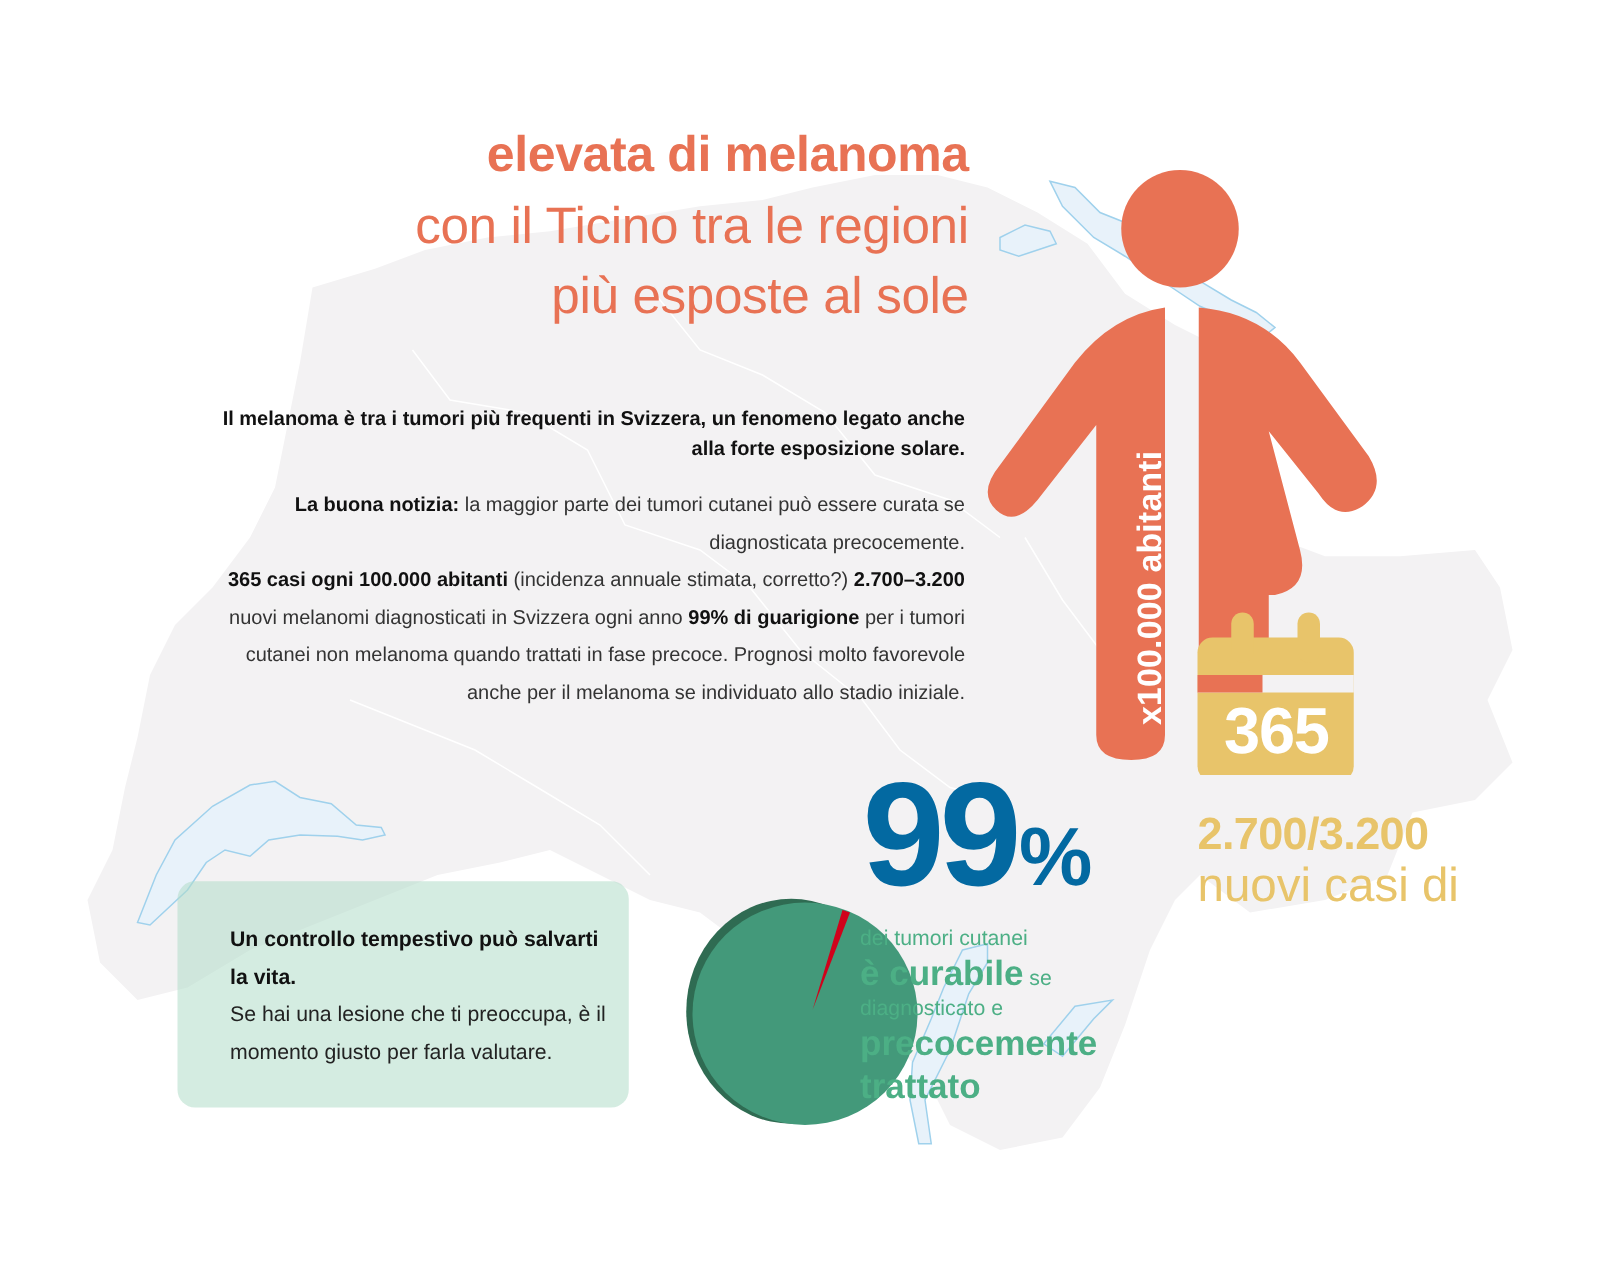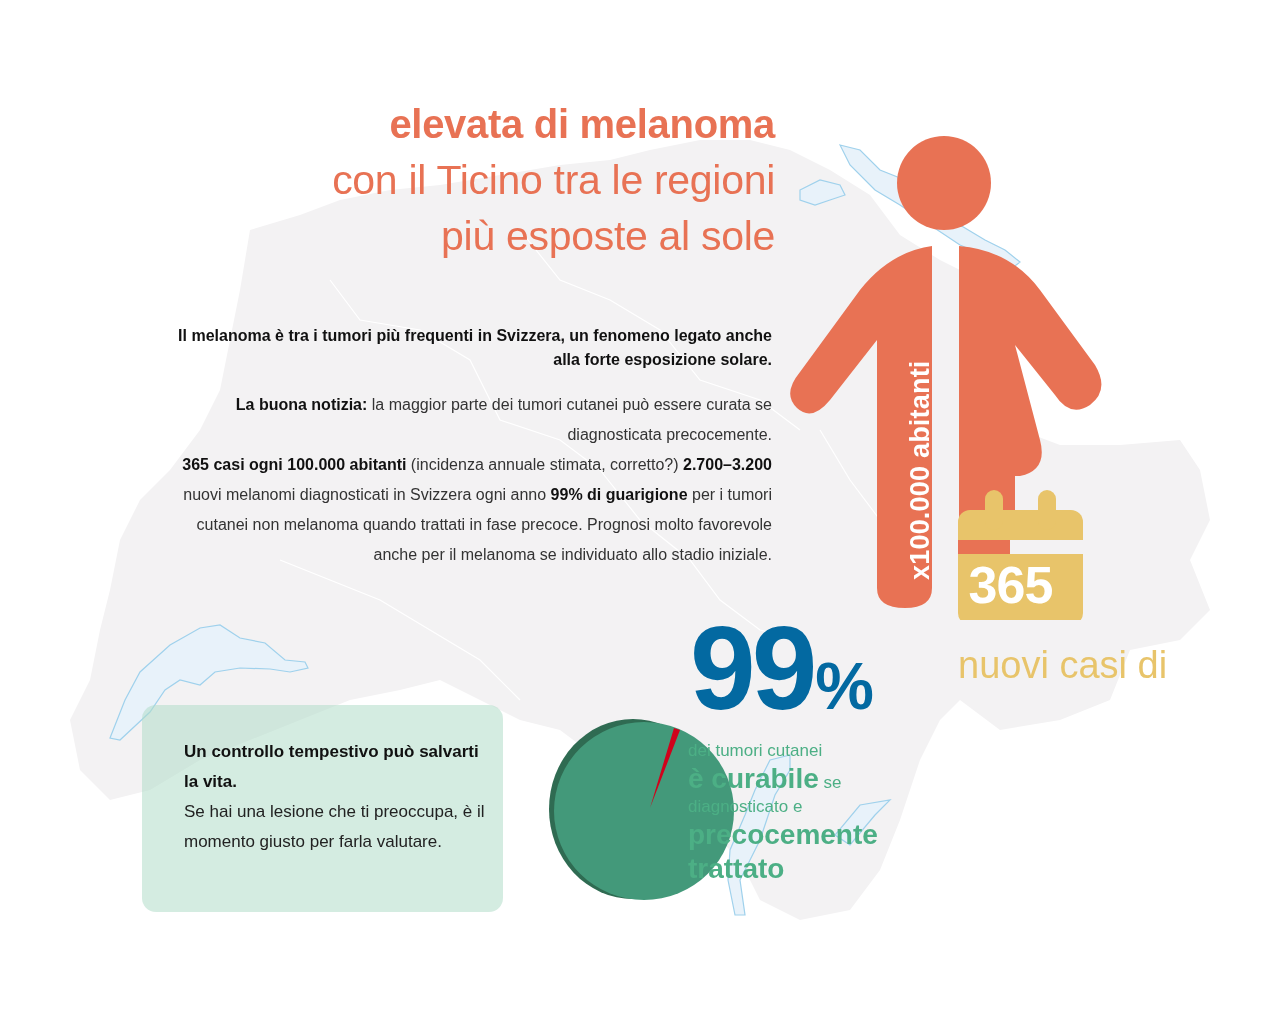--- a/index.html
+++ b/index.html
@@ -17,37 +17,37 @@
   .intro p { font-size: 16px; line-height: 30px; color: #333; }
   .intro b { color: #111; }
 
   .person { position: absolute; left: 785px; top: 120px; width: 340px; height: 500px; z-index: 2; }
   .leg-label {
     position: absolute; left: 905px; top: 580px;
     transform-origin: left top; transform: rotate(-90deg);
     color: #ffffff; font-weight: 700; font-size: 27px; letter-spacing: 0.2px;
     white-space: nowrap; z-index: 3;
   }
-  .cal-number { position: absolute; left: 958px; top: 553px; width: 105px; text-align: center; color: #ffffff; font-weight: 700; font-size: 52px; line-height: 64px; z-index: 4; letter-spacing: -1px; }
+  .cal-number { position: absolute; left: 958px; top: 553px; width: 105px; text-align: right; color: #ffffff; font-weight: 700; font-size: 52px; line-height: 64px; z-index: 4; letter-spacing: -1px; }
 
   .stat-green { position: absolute; left: 690px; top: 608px; z-index: 3; color: #0369a1; }
   .big99 { font-size: 118px; font-weight: 700; letter-spacing: -4px; line-height: 120px; display: inline-block; }
   .pct { font-size: 66px; font-weight: 700; display: inline-block; vertical-align: 0px; margin-left: 2px; }
 
   .green-desc { position: absolute; right: 352px; top: 740px; width: 240px; text-align: left; color: #4caf85; z-index: 3; }
   .green-desc .small { font-size: 17px; line-height: 22px; }
   .green-desc .strong { font-size: 28px; font-weight: 700; line-height: 34px; }
 
   .yellow-block { position: absolute; left: 958px; top: 645px; color: #e8c46a; z-index: 3; }
   .yellow-big { font-size: 36px; font-weight: 700; line-height: 44px; letter-spacing: -0.5px; }
   .yellow-light { font-size: 38px; line-height: 40px; font-weight: 400; }
 
   .pie { position: absolute; left: 548px; top: 718px; width: 190px; height: 182px; z-index: 2; }
 
-  .callout { position: absolute; left: 142px; top: 705px; width: 361px; height: 207px; background: rgba(176, 220, 200, 0.55); border-radius: 14px; padding: 32px 16px 0 42px; z-index: 2; }
+  .callout { position: absolute; left: 142px; top: 705px; width: 361px; height: 181px; background: rgba(176, 220, 200, 0.55); border-radius: 14px; padding: 32px 16px 0 42px; z-index: 2; }
   .callout-title { font-size: 17px; font-weight: 700; line-height: 30px; color: #111; }
   .callout-body { font-size: 17px; line-height: 30px; color: #222; }
 </style>
 </head>
 <body>
 
 <svg class="map-bg" viewBox="0 0 1280 1024">
   <path fill="#f3f2f3" d="M250,230 L300,215 L340,200 L390,190 L440,185 L500,175 L560,165 L610,160 L650,150 L700,140 L750,140 L790,150 L830,170 L870,195 L900,235 L940,260 L980,280 L1000,330 L990,380 L1020,430 L1060,445 L1120,445 L1180,440 L1200,470 L1210,520 L1190,560 L1210,610 L1180,640 L1130,650 L1110,700 L1060,720 L1000,730 L960,700 L940,720 L920,760 L900,820 L880,870 L850,910 L800,920 L760,900 L740,860 L700,820 L650,790 L600,760 L560,730 L520,720 L480,700 L440,680 L400,690 L350,700 L300,720 L250,740 L200,760 L150,790 L110,800 L80,770 L70,720 L90,680 L100,630 L110,590 L120,540 L140,500 L170,470 L200,430 L220,390 L230,340 L240,290 Z"></path>
   <path fill="#e8f2fa" stroke="#9fd1ec" stroke-width="1.2" d="M110,738 L125,700 L140,672 L170,645 L200,628 L220,625 L240,638 L265,643 L285,660 L305,662 L308,668 L290,672 L270,669 L240,668 L215,672 L200,685 L180,680 L165,690 L150,712 L120,740 Z"></path>
   <path fill="#e8f2fa" stroke="#9fd1ec" stroke-width="1.2" d="M840,145 L860,150 L880,170 L905,180 L930,200 L960,225 L985,240 L1005,250 L1020,262 L1010,270 L990,258 L960,245 L930,225 L900,205 L875,190 L850,165 Z"></path>
@@ -102,19 +102,20 @@
   <div class="strong">trattato</div>
 </div>
 
 <svg class="pie" viewBox="0 0 190 182">
   <ellipse cx="85" cy="91" rx="84" ry="90" fill="#2f6b52"></ellipse>
   <ellipse cx="96" cy="93" rx="90" ry="89" fill="#43997a"></ellipse>
   <path d="M102,90 L126,10 L132,12 Z" fill="#d0021b"></path>
 </svg>
 
 <div class="yellow-block">
+  <div class="yellow-big">2.700/3.200</div>
   <div class="yellow-light">nuovi casi di</div>
 </div>
 
 <div class="callout">
   <div class="callout-title">Un controllo tempestivo può salvarti la vita.</div>
   <div class="callout-body">Se hai una lesione che ti preoccupa, è il momento giusto per farla valutare.</div>
 </div>
 
 </body></html>

